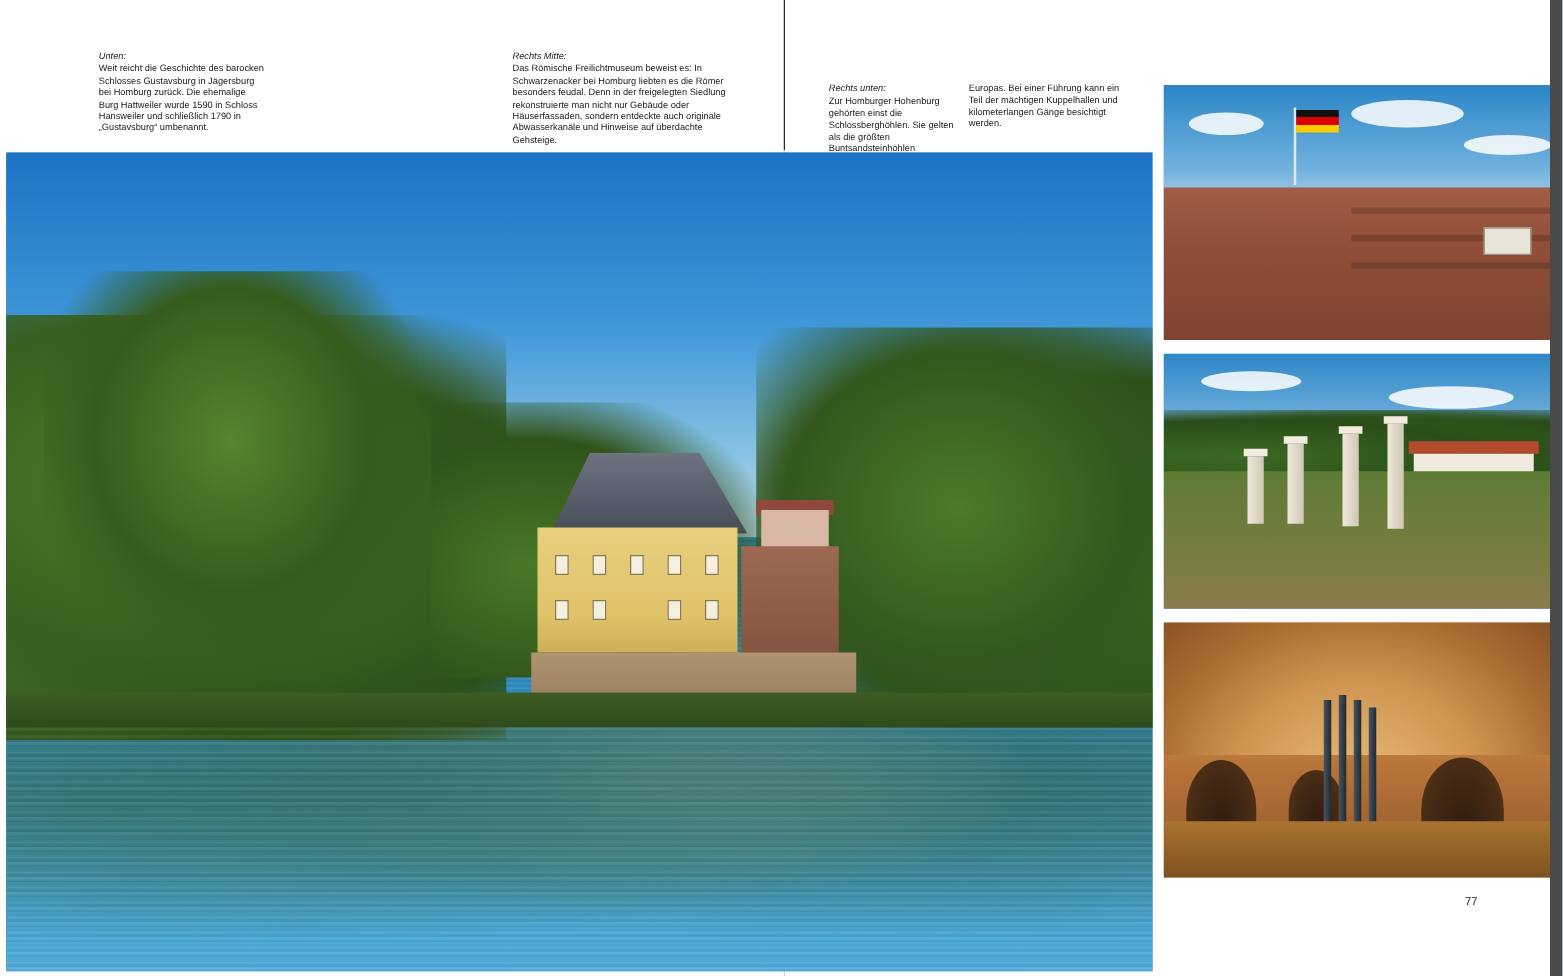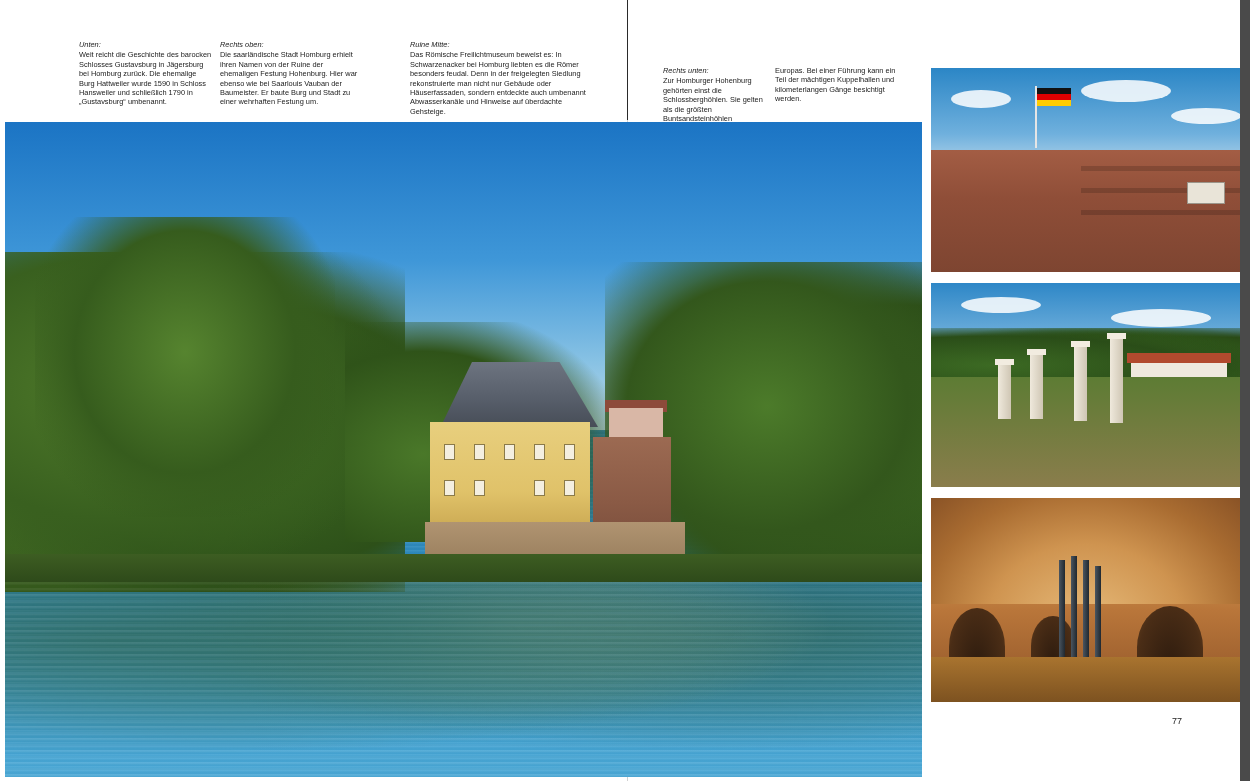--- a/index.html
+++ b/index.html
@@ -238,28 +238,24 @@
   <div class="gutter-lower"></div>
   <div class="page-edge"></div>
 
   <div class="captions">
 
     <div class="cap cap-unten">
       <span class="lead">Unten:</span>
       <p>Weit reicht die Geschichte des barocken Schlosses Gustavsburg in Jägersburg bei Homburg zurück. Die ehemalige Burg Hattweiler wurde 1590 in Schloss Hansweiler und schließlich 1790 in „Gustavsburg“ umbenannt.</p>
     </div>
 
-    <div class="cap cap-ro">
-      <span class="lead">Rechts oben:</span>
-      <p>Die saarländische Stadt Homburg erhielt ihren Namen von der Ruine der ehemaligen Festung Hohenburg. Hier war ebenso wie bei Saarlouis Vauban der Baumeister. Er baute Burg und Stadt zu einer wehrhaften Festung um.</p>
-    </div>
 
     <div class="cap cap-rm">
-      <span class="lead">Ruine Mitte:</span>
-      <p>Das Römische Freilichtmuseum beweist es: In Schwarzenacker bei Homburg liebten es die Römer besonders feudal. Denn in der freigelegten Siedlung rekonstruierte man nicht nur Gebäude oder Häuserfassaden, sondern entdeckte auch umbenannt Abwasserkanäle und Hinweise auf überdachte Gehsteige.</p>
+      <span class="lead">Rechts Mitte:</span>
+      <p>Das Römische Freilichtmuseum beweist es: In Schwarzenacker bei Homburg liebten es die Römer besonders feudal. Denn in der freigelegten Siedlung rekonstruierte man nicht nur Gebäude oder Häuserfassaden, sondern entdeckte auch originale Abwasserkanäle und Hinweise auf überdachte Gehsteige.</p>
     </div>
 
     <div class="cap cap-ru">
       <span class="lead">Rechts unten:</span>
       <p>Zur Homburger Hohenburg gehörten einst die Schlossberghöhlen. Sie gelten als die größten Buntsandsteinhöhlen</p>
     </div>
 
     <div class="cap cap-ru2">
       <p>Europas. Bei einer Führung kann ein Teil der mächtigen Kuppelhallen und kilometerlangen Gänge besichtigt werden.</p>
     </div>

